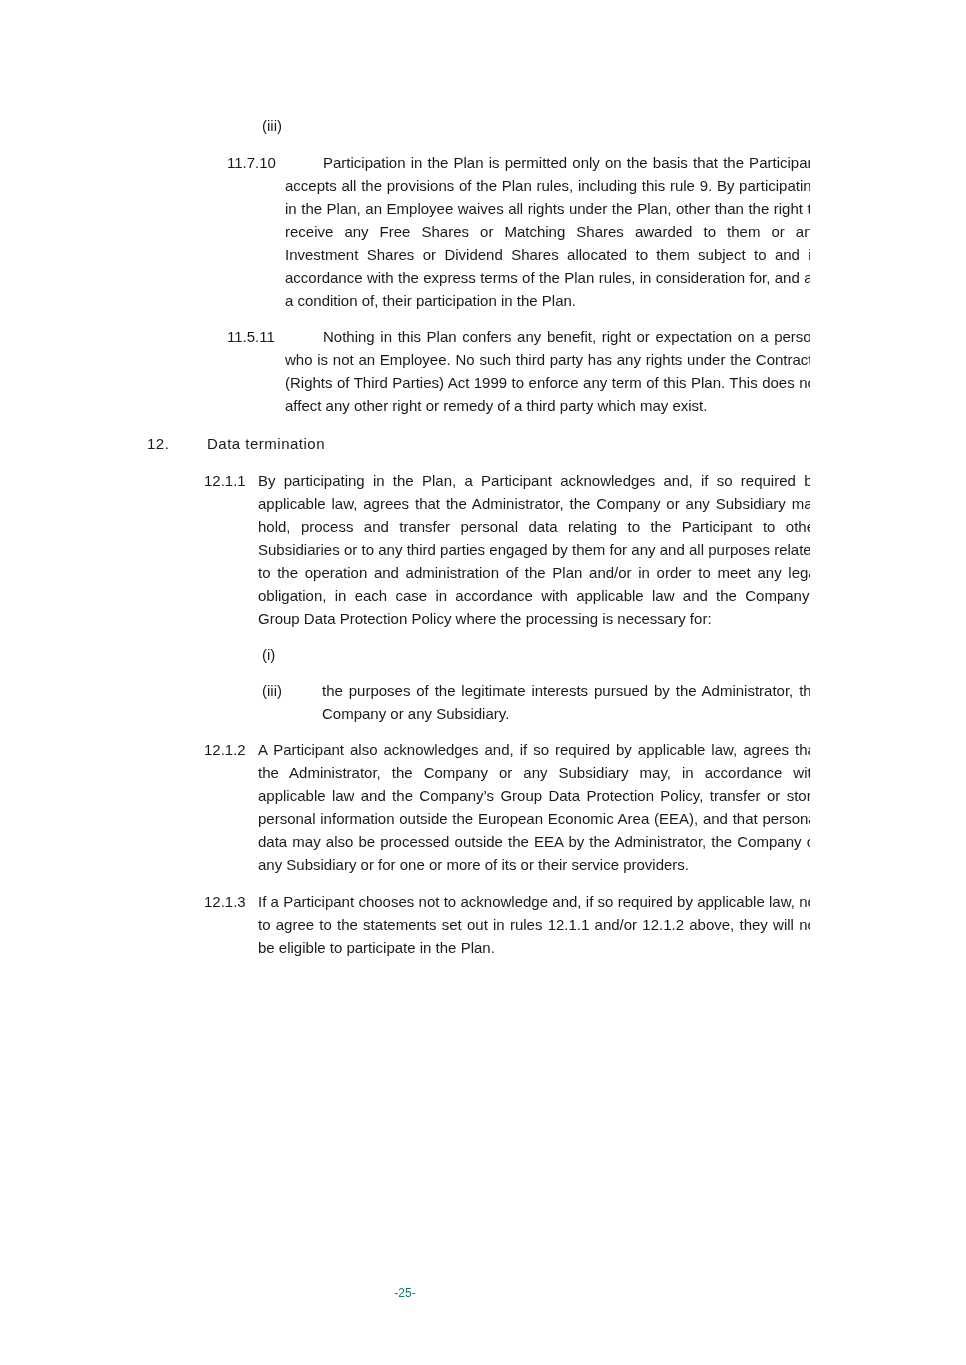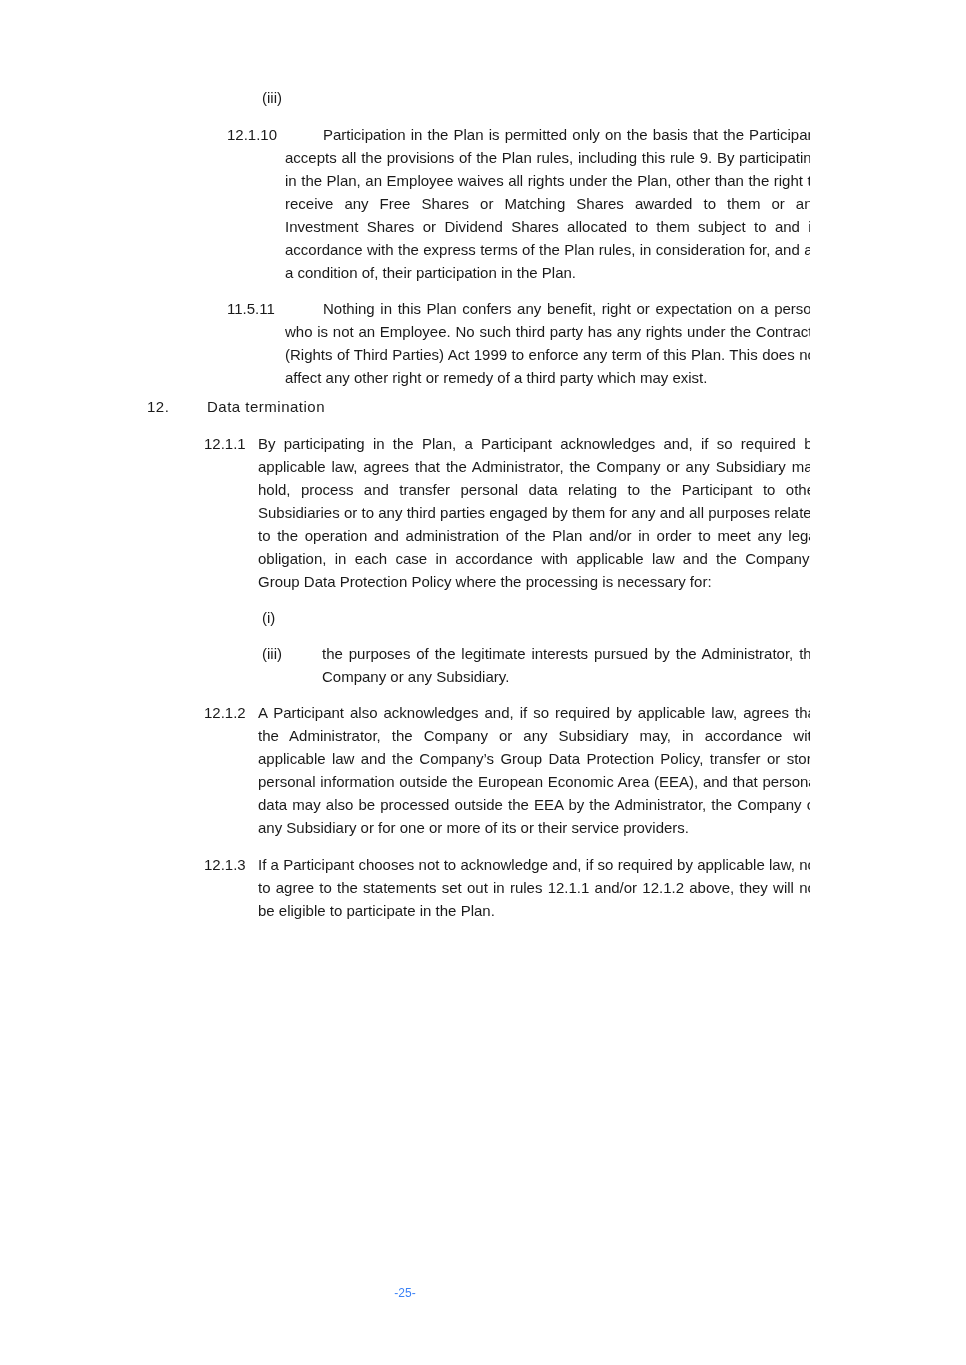--- a/index.html
+++ b/index.html
@@ -10,21 +10,21 @@
   .page {
     position: relative;
     width: 810px;
     height: 1365px;
     background: #ffffff;
     color: #1a1a1a;
     font-family: "Liberation Sans", "DejaVu Sans", sans-serif;
     font-size: 15px;
     line-height: 23px;
     box-sizing: border-box;
-    padding-top: 86px;
+    padding-top: 114px;
     overflow: hidden;
   }
 
   
   .list-item {
     display: flex;
     margin-left: 262px;
     width: 558px;
   }
   .list-item .marker {
@@ -69,44 +69,44 @@
     margin-left: 147px;
     width: 673px;
     letter-spacing: 0.5px;
   }
   .section-heading .hnum {
     flex: 0 0 60px;
   }
 
   .mt-13 { margin-top: 13px; }
   .mt-14 { margin-top: 14px; }
-  .mt-19 { margin-top: 6px; align-items: flex-end; }
+  .mt-19 { margin-top: 15px; align-items: flex-end; }
 
   .footer {
     position: absolute;
     top: 1286px;
     left: 0;
     width: 100%;
     text-align: center;
     font-size: 12px;
     line-height: 15px;
-    color: #3b82f6;
+    color: #0f766e;
   }
 </style>
 </head>
 <body>
 
 <div class="page">
 
   <div class="list-item">
     <span class="marker">(iii)</span>
   </div>
 
   <div class="clause clause-11 mt-14">
-    <span class="cnum">12.1.10</span>
+    <span class="cnum">11.7.10</span>
     <span class="ctext">Participation in the Plan is permitted only on the basis that the Participant accepts all the provisions of the Plan rules, including this rule 9. By participating in the Plan, an Employee waives all rights under the Plan, other than the right to receive any Free Shares or Matching Shares awarded to them or any Investment Shares or Dividend Shares allocated to them subject to and in accordance with the express terms of the Plan rules, in consideration for, and as a condition of, their  participation in the Plan.</span>
   </div>
 
   <div class="clause clause-11 mt-13">
     <span class="cnum">11.5.11</span>
     <span class="ctext">Nothing in this Plan confers any benefit, right or expectation on a person who is not an Employee. No such third party has any rights under the Contracts (Rights of Third Parties) Act 1999 to enforce any term of this Plan. This does not affect any other right or remedy of a third party which may exist.</span>
   </div>
 
   <div class="section-heading mt-19">
     <span class="hnum">12.</span>

